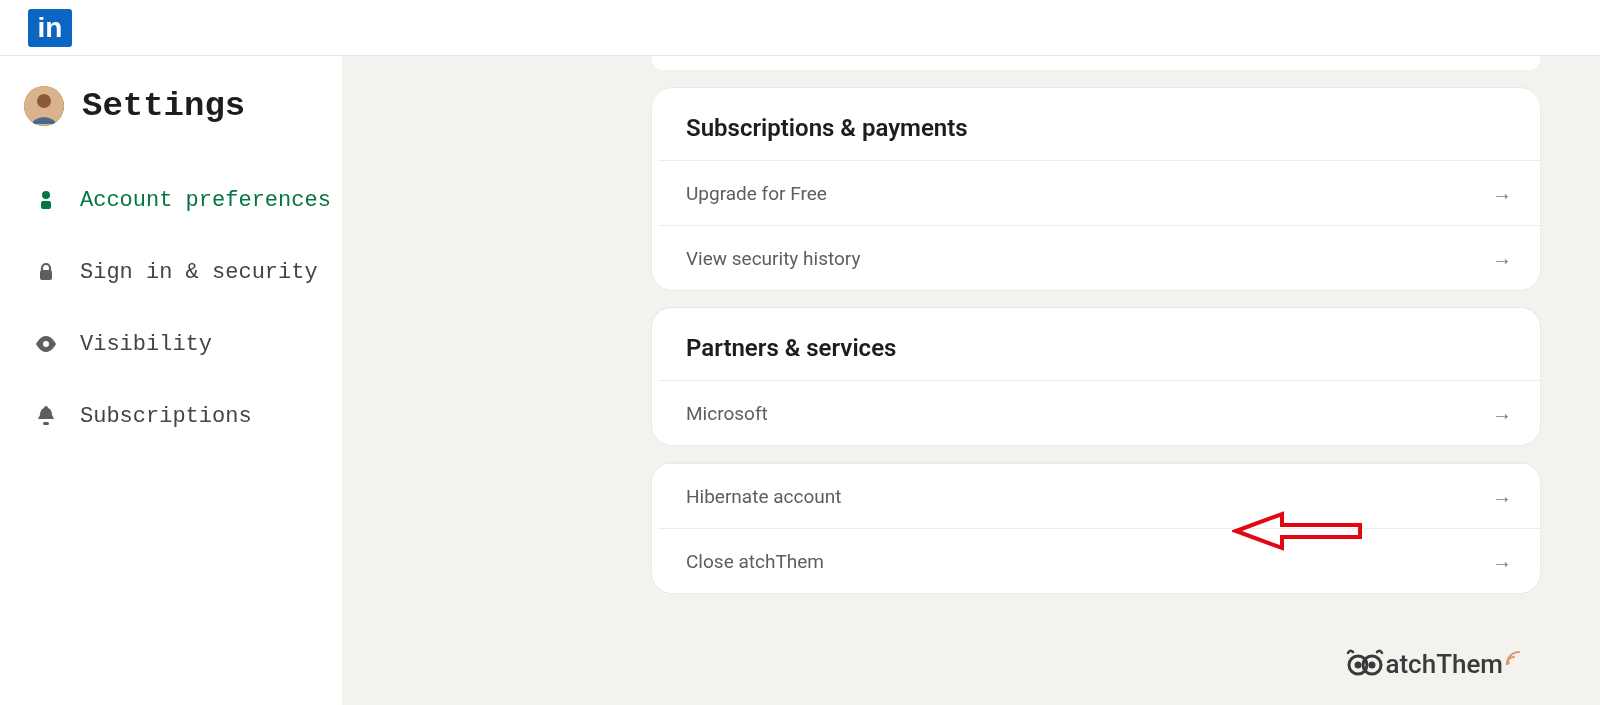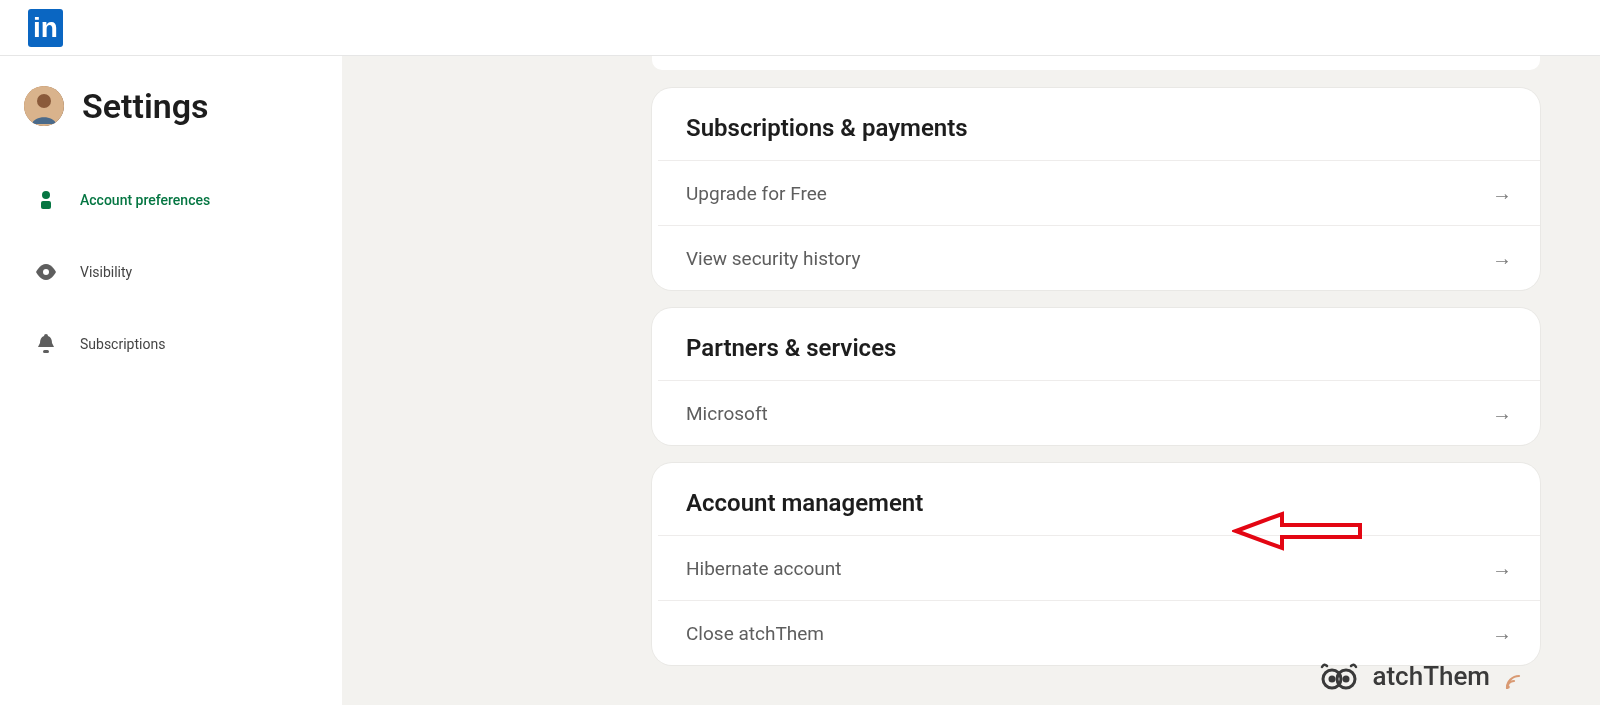--- a/index.html
+++ b/index.html
@@ -1,39 +1,39 @@
 <!DOCTYPE html>
 <html><head>
 <meta charset="utf-8">
 <style>
   * { box-sizing: border-box; margin: 0; padding: 0; }
   html, body { width: 1600px; height: 705px; font-family: -apple-system, BlinkMacSystemFont, "Segoe UI", Roboto, Helvetica, Arial, sans-serif; background: #fff; overflow: hidden; }
   .topbar { width: 100%; height: 56px; display: flex; align-items: center; padding-left: 28px; border-bottom: 1px solid #e6e6e6; }
-  .logo { width: 35px; height: 38px; background: #0a66c2; color: #fff; display: flex; align-items: center; justify-content: center; font-weight: 800; font-size: 28px; border-radius: 3px; font-family: Arial, sans-serif; line-height: 1; }
+  .logo { width: 44px; height: 38px; background: #0a66c2; color: #fff; display: flex; align-items: center; justify-content: center; font-weight: 800; font-size: 28px; border-radius: 3px; font-family: Arial, sans-serif; line-height: 1; }
   .layout { display: flex; height: calc(705px - 56px); }
-  .sidebar { width: 342px; background: #fff; padding: 30px 0 7px 24px; }
+  .sidebar { width: 342px; background: #fff; padding: 30px 0 7px 24px; font-family: Liberation Mono, monospace; }
   .content { flex: 1; background: #f3f2ef; padding: 0 60px 0 0; position: relative; }
   .settings-header { display: flex; align-items: center; gap: 18px; margin-bottom: 38px; }
   .avatar { width: 40px; height: 40px; border-radius: 50%; background: linear-gradient(135deg,#c98f58,#7a5638); display: flex; align-items: center; justify-content: center; overflow: hidden; }
   .avatar svg { width: 40px; height: 40px; }
   .settings-title { font-size: 34px; font-weight: 600; color: #1d1d1d; }
   .nav-item { display: flex; align-items: center; gap: 22px; height: 72px; padding-left: 10px; cursor: pointer; }
   .nav-item .nav-icon { width: 24px; display: flex; justify-content: center; color: #5e5e5e; }
-  .nav-item .nav-label { font-size: 14px; color: #444; }
+  .nav-item .nav-label { font-size: 22px; color: #444; }
   .nav-item.active .nav-label { color: #057642; font-weight: 500; }
   .nav-item.active .nav-icon { color: #057642; }
   .cards { padding-top: 0; margin-left: 310px; }
   .card { background: #fff; border-radius: 20px; margin-top: 18px; overflow: hidden; box-shadow: 0 0 0 1px rgba(0,0,0,0.04); padding-left: 6px; }
   .card-partial { background: #fff; border-radius: 0 0 10px 10px; height: 14px; margin-bottom: 0; }
   .card-title { font-size: 24px; font-weight: 600; color: #1d1d1d; padding: 26px 28px 18px 28px; }
   .row { display: flex; align-items: center; justify-content: space-between; padding: 20px 28px; border-top: 1px solid #eeeceb; cursor: pointer; }
   .row-label { font-size: 19px; color: #5e5e5e; }
   .arrow { color: #7a7a7a; font-size: 20px; }
   .annotation-arrow { position: absolute; left: 890px; top: 452px; pointer-events: none; }
-  .watermark { position: absolute; right: 78px; bottom: 14px; display: flex; align-items: flex-end; gap: 14px; color: #3a3a3a; font-size: 26px; font-weight: 500; }
+  .watermark { position: absolute; right: 78px; bottom: 26px; display: flex; align-items: flex-start; gap: 1px; color: #3a3a3a; font-size: 26px; font-weight: 500; }
   .watermark .wifi { color: #d99a73; }
 </style>
 </head>
 <body>
 
 <div class="topbar">
   <div class="logo">in</div>
 </div>
 
 <div class="layout">
@@ -53,20 +53,29 @@
     <div class="nav-item active">
       <span class="nav-icon">
         <svg width="18" height="20" viewBox="0 0 18 20">
             <circle cx="9" cy="5" r="4" fill="currentColor"></circle>
             <rect x="4" y="11" width="10" height="8" rx="2" fill="currentColor"></rect>
           </svg>
       </span>
       <span class="nav-label">Account preferences</span>
     </div>
 
+    <div class="nav-item">
+      <span class="nav-icon">
+        <svg width="18" height="20" viewBox="0 0 18 20">
+            <rect x="3" y="8" width="12" height="10" rx="2" fill="currentColor"></rect>
+            <path d="M5 8V6a4 4 0 0 1 8 0v2" stroke="currentColor" stroke-width="2.2" fill="none"></path>
+          </svg>
+      </span>
+      <span class="nav-label">Sign in &amp; security</span>
+    </div>
 
     <div class="nav-item">
       <span class="nav-icon">
         <svg width="22" height="16" viewBox="0 0 22 16">
             <path d="M11 0C5 0 1 8 1 8s4 8 10 8 10-8 10-8S17 0 11 0z" fill="currentColor"></path>
             <circle cx="11" cy="8" r="3" fill="#fff"></circle>
           </svg>
       </span>
       <span class="nav-label">Visibility</span>
     </div>
@@ -103,21 +112,20 @@
 
       <div class="card">
         <div class="card-title">Partners &amp; services</div>
         <div class="row">
           <span class="row-label">Microsoft</span>
           <span class="arrow">→</span>
         </div>
       </div>
 
       <div class="card">
-        <div class="card-title">Account management</div>
         <div class="row">
           <span class="row-label">Hibernate account</span>
           <span class="arrow">→</span>
         </div>
         <div class="row">
           <span class="row-label">Close atchThem</span>
           <span class="arrow">→</span>
         </div>
       </div>
 

